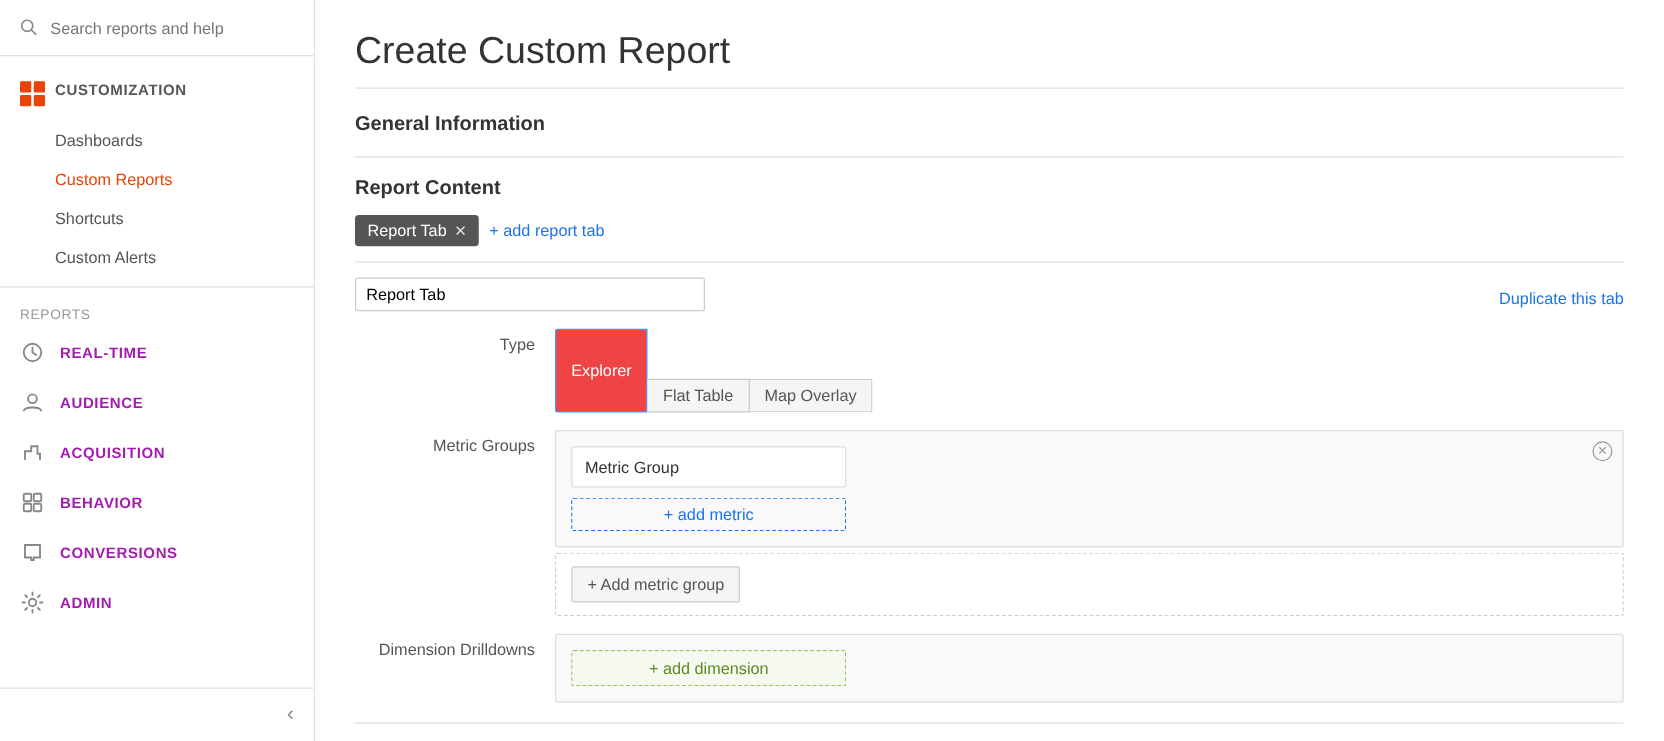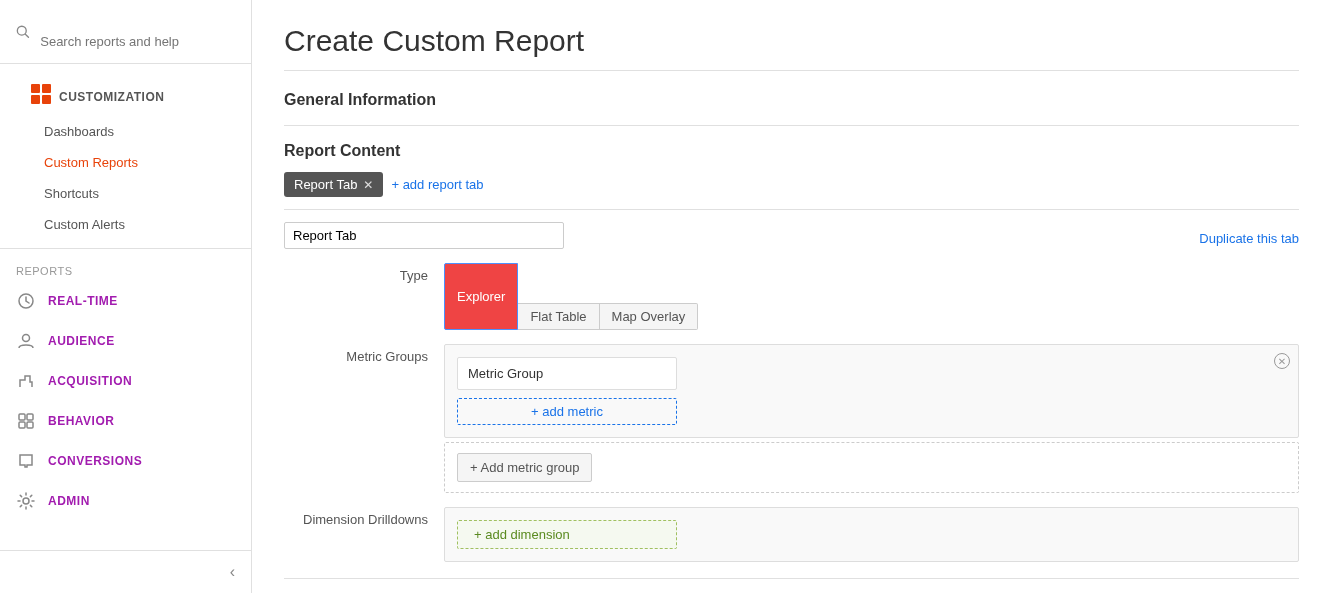--- a/index.html
+++ b/index.html
@@ -25,33 +25,32 @@
       gap: 10px;
       cursor: pointer;
     }
     .search-bar input {
       border: none;
       outline: none;
       font-size: 13px;
       color: #666;
       background: transparent;
       width: 100%;
-      margin-top: 20px;
     }
 
     .sidebar-section {
       padding: 8px 0;
       border-bottom: 1px solid #e0e0e0;
     }
 
     .sidebar-customization-header {
       display: flex;
-      align-items: flex-end;
+      align-items: flex-start;
       gap: 8px;
-      padding: 12px 31px;
+      padding: 12px 16px;
     }
 
     .customization-icon {
       display: grid;
       grid-template-columns: 1fr 1fr;
       gap: 2px;
       width: 20px;
       height: 20px;
     }
     .customization-icon span {
@@ -352,21 +351,21 @@
 
     .add-dimension-btn {
       border: 1px dashed #a0c060;
       border-radius: 2px;
       padding: 6px 16px;
       background: #f5f9f0;
       color: #5a8a20;
       font-size: 13px;
       cursor: pointer;
       width: 220px;
-      text-align: left;
+      text-align: center;
     }
 
     .filters-section {
       margin-top: 8px;
     }
 
     .section-header-row {
       display: flex;
       align-items: center;
       margin-bottom: 12px;

